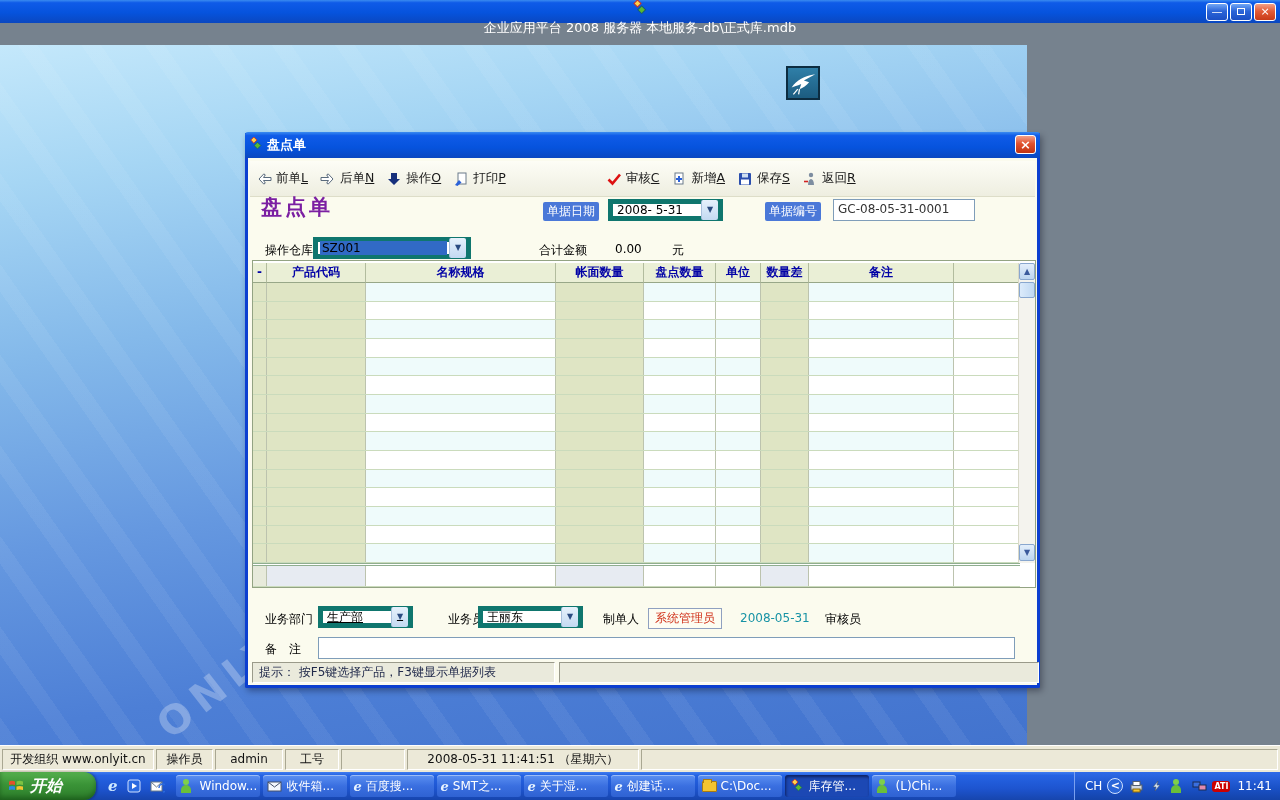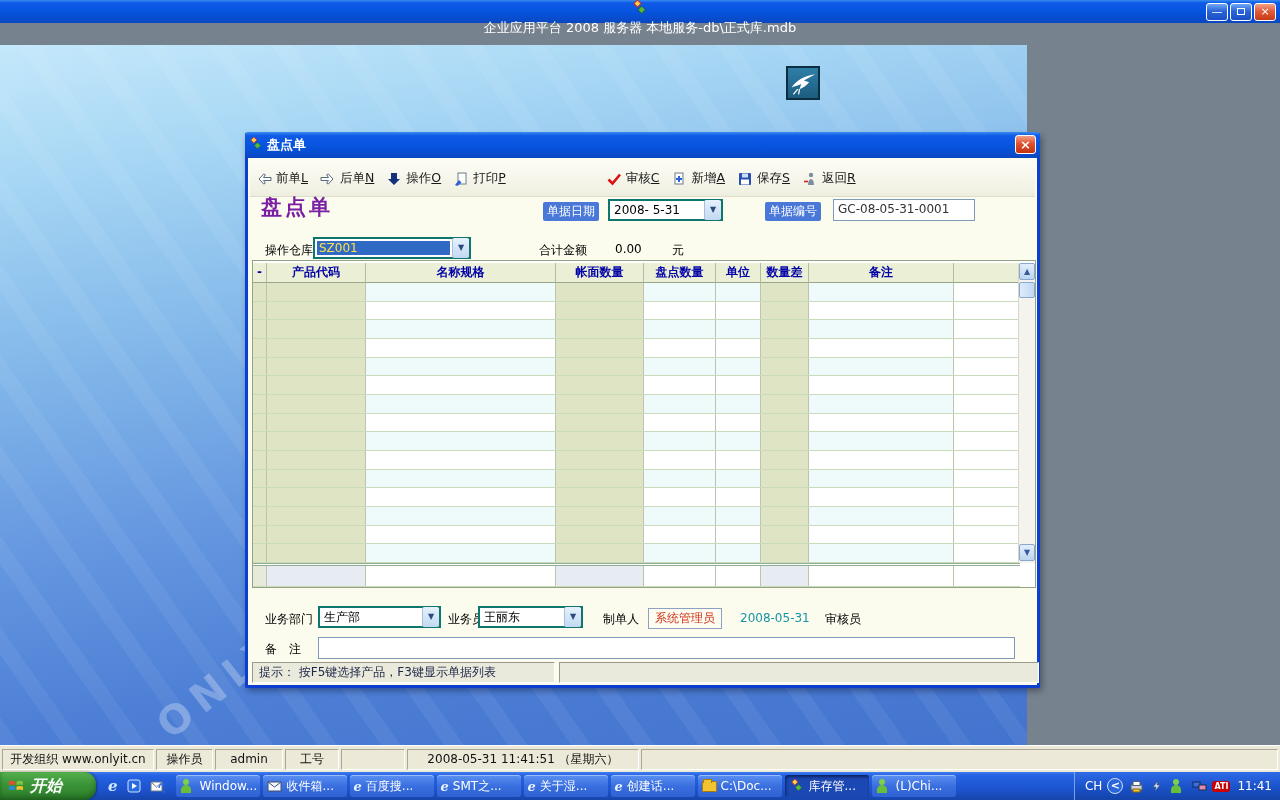--- a/index.html
+++ b/index.html
@@ -50,25 +50,25 @@
 
   .toolbar { left:2px; top:28px; width:785px; height:36px;
     background:linear-gradient(180deg,#fdfdf6,#eeeee0); border-bottom:1px solid #ddddc8;
     display:flex; align-items:center; color:#1a1a1a; }
   .tbtn { display:flex; align-items:center; gap:4px; padding:4px 6px; font-size:12.5px; }
   .tbtn svg { width:16px; height:16px; }
   .tb-sp { width:88px; }
 
   .doc-title { left:13px; top:60px; font-size:21px; font-weight:bold; color:#7b1fa2; letter-spacing:3px; }
   .badge { background:#4a78d8; color:#fff; padding:1px 4px; border-radius:2px; font-size:12px; }
-  .combo { background:#fff; border:2px solid #0f766e; height:22px; display:flex; align-items:center; }
+  .combo { background:#fff; border:5px solid #0f766e; height:22px; display:flex; align-items:center; }
   .combo .txt { flex:1; padding:0 4px; white-space:nowrap; overflow:hidden; }
   .combo .btn { width:17px; height:20px; margin:0; border-left:1px solid #a8c0dc; border-radius:2px;
     background:linear-gradient(180deg,#e6f1fc,#c3d9f1); color:#2a4a80; font-size:8px; text-align:center; line-height:20px; }
-  .combo.sel .txt { background:#316ac5; color:#fde047; margin:2px; padding:0 2px; }
+  .combo.sel .txt { background:#316ac5; color:#000000; margin:2px; padding:0 2px; }
   .inputbox { background:#fff; border:1px solid #7f9db9; height:22px; padding:2px 4px; color:#333; }
   .lbl { color:#000; }
 
   
   .grid { left:4px; top:127px; width:784px; height:328px; background:#fff; border:1px solid #93a383; }
   .g-top { position:absolute; left:0; top:0; width:100%; height:2px; background:#fff; }
   .g-header { position:absolute; left:0; top:2px; height:20px; display:flex; width:100%; }
   .g-h { background:#eaefd6; color:#0202a6; font-weight:bold; border-right:1px solid #b2bc9e;
     border-bottom:1px solid #98a788; text-align:center; line-height:19px; overflow:hidden; }
   .g-rows { position:absolute; left:0; top:22px; width:767px; height:280px; overflow:hidden; }
@@ -430,21 +430,21 @@
           <div class="g-cell w-note"></div>
       </div>
       <div class="scrollbar">
         <div class="sc-btn" style="top:0;"><span>▲</span></div>
         <div class="sc-thumb"></div>
         <div class="sc-btn" style="top:281px;"><span>▼</span></div>
       </div>
     </div>
 
     <span class="abs lbl" style="left:17px; top:478px;">业务部门</span>
-    <div class="abs combo" style="left:70px; top:473px; width:123px;">
+    <div class="abs combo" style="left:70px; top:473px; width:95px;text-decoration:underline;">
       <span class="txt">生产部</span>
         <span class="btn">▼</span>
     </div>
     <span class="abs lbl" style="left:200px; top:478px;">业务员</span>
     <div class="abs combo" style="left:230px; top:473px; width:105px;">
       <span class="txt">王丽东</span>
         <span class="btn">▼</span>
     </div>
     <span class="abs lbl" style="left:355px; top:478px;">制单人</span>
     <span class="abs maker-box" style="left:400px; top:475px;">系统管理员</span>

